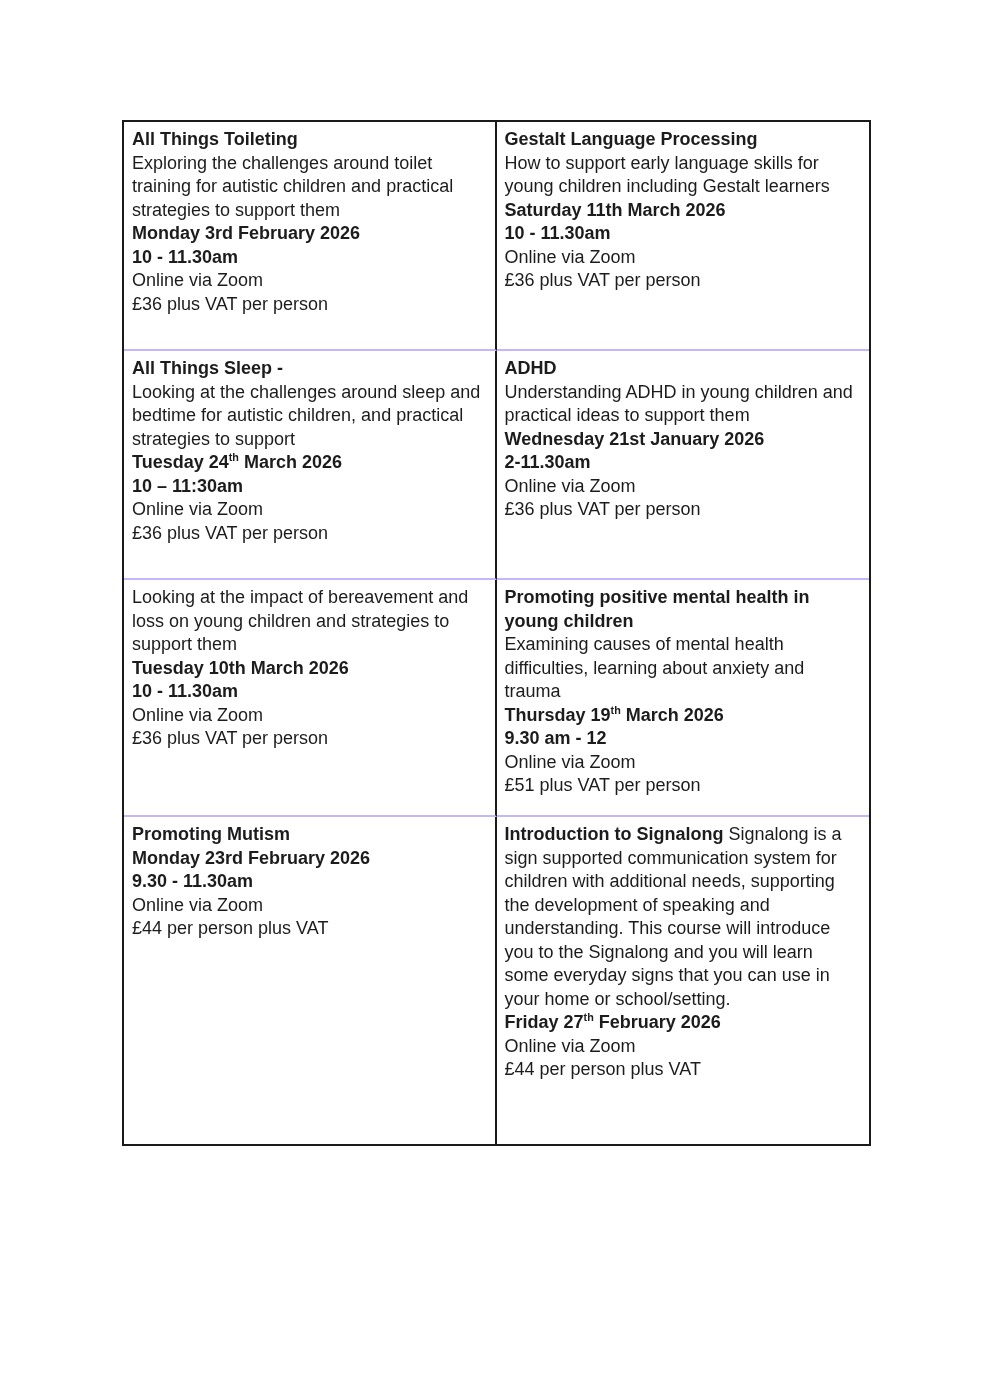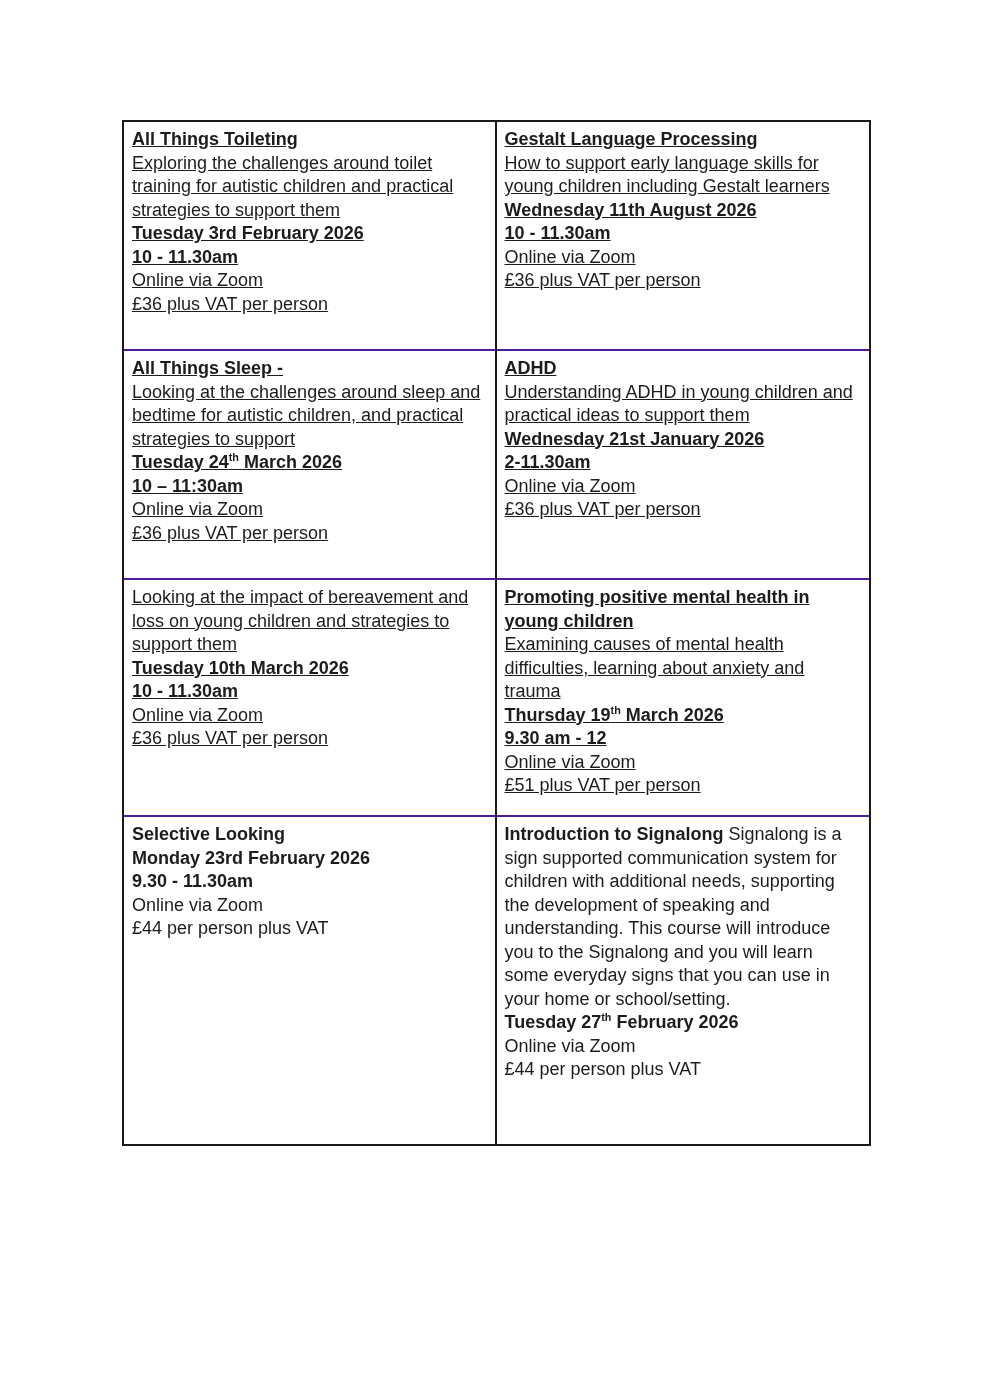--- a/index.html
+++ b/index.html
@@ -25,48 +25,48 @@
     grid-template-rows: 229px 229px 237px 1fr;
     background: #ffffff;
   }
   .cell {
     padding: 6px 10px 4px 8px;
     font-size: 18px;
     line-height: 23.5px;
     overflow: hidden;
   }
   .cell:nth-child(odd) { border-right: 2px solid #1a1a1a; }
-  .cell:not(:nth-last-child(-n+2)) { border-bottom: 2px solid #4c1d95; text-decoration: underline; }
+  .cell:not(:nth-last-child(-n+2)) { border-bottom: 2px solid #c4b5fd; }
   .b, .t, strong { font-weight: bold; }
   sup {
     font-size: 0.6em;
     vertical-align: super;
     line-height: 0;
     font-weight: bold;
   }
   p { margin: 0; }
 </style>
 </head>
 <body>
 
 <div class="course-table">
 
   <div class="cell">
     <p class="t">All Things Toileting</p>
     <p>Exploring the challenges around toilet training for autistic children and practical strategies to support them</p>
-    <p class="b"><span>Tuesday 3rd February 2026</span><sup></sup><span></span></p>
+    <p class="b"><span>Monday 3rd February 2026</span><sup></sup><span></span></p>
     <p class="b">10 - 11.30am</p>
     <p>Online via Zoom</p>
     <p>£36 plus VAT per person</p>
   </div>
 
   <div class="cell">
     <p class="t">Gestalt Language Processing</p>
     <p>How to support early language skills for young children including Gestalt learners</p>
-    <p class="b"><span>Wednesday 11th August 2026</span><sup></sup><span></span></p>
+    <p class="b"><span>Saturday 11th March 2026</span><sup></sup><span></span></p>
     <p class="b">10 - 11.30am</p>
     <p>Online via Zoom</p>
     <p>£36 plus VAT per person</p>
   </div>
 
   <div class="cell">
     <p class="t">All Things Sleep -</p>
     <p>Looking at the challenges around sleep and bedtime for autistic children, and practical strategies to support</p>
     <p class="b"><span>Tuesday 24</span><sup>th</sup><span> March 2026</span></p>
     <p class="b">10 – 11:30am</p>
@@ -94,27 +94,27 @@
   <div class="cell">
     <p class="t">Promoting positive mental health in young children</p>
     <p>Examining causes of mental health difficulties, learning about anxiety and trauma</p>
     <p class="b"><span>Thursday 19</span><sup>th</sup><span> March 2026</span></p>
     <p class="b">9.30 am - 12</p>
     <p>Online via Zoom</p>
     <p>£51 plus VAT per person</p>
   </div>
 
   <div class="cell">
-    <p class="t">Selective Looking</p>
+    <p class="t">Promoting Mutism</p>
     <p class="b"><span>Monday 23rd February 2026</span><sup></sup><span></span></p>
     <p class="b">9.30 - 11.30am</p>
     <p>Online via Zoom</p>
     <p>£44 per person plus VAT</p>
   </div>
 
   <div class="cell">
     <p><strong>Introduction to Signalong</strong> <span>Signalong is a sign supported communication system for children with additional needs, supporting the development of speaking and understanding. This course will introduce you to the Signalong and you will learn some everyday signs that you can use in your home or school/setting.</span></p>
-    <p class="b"><span>Tuesday 27</span><sup>th</sup><span> February 2026</span></p>
+    <p class="b"><span>Friday 27</span><sup>th</sup><span> February 2026</span></p>
     <p>Online via Zoom</p>
     <p>£44 per person plus VAT</p>
   </div>
 
 </div>
 
 </body></html>

